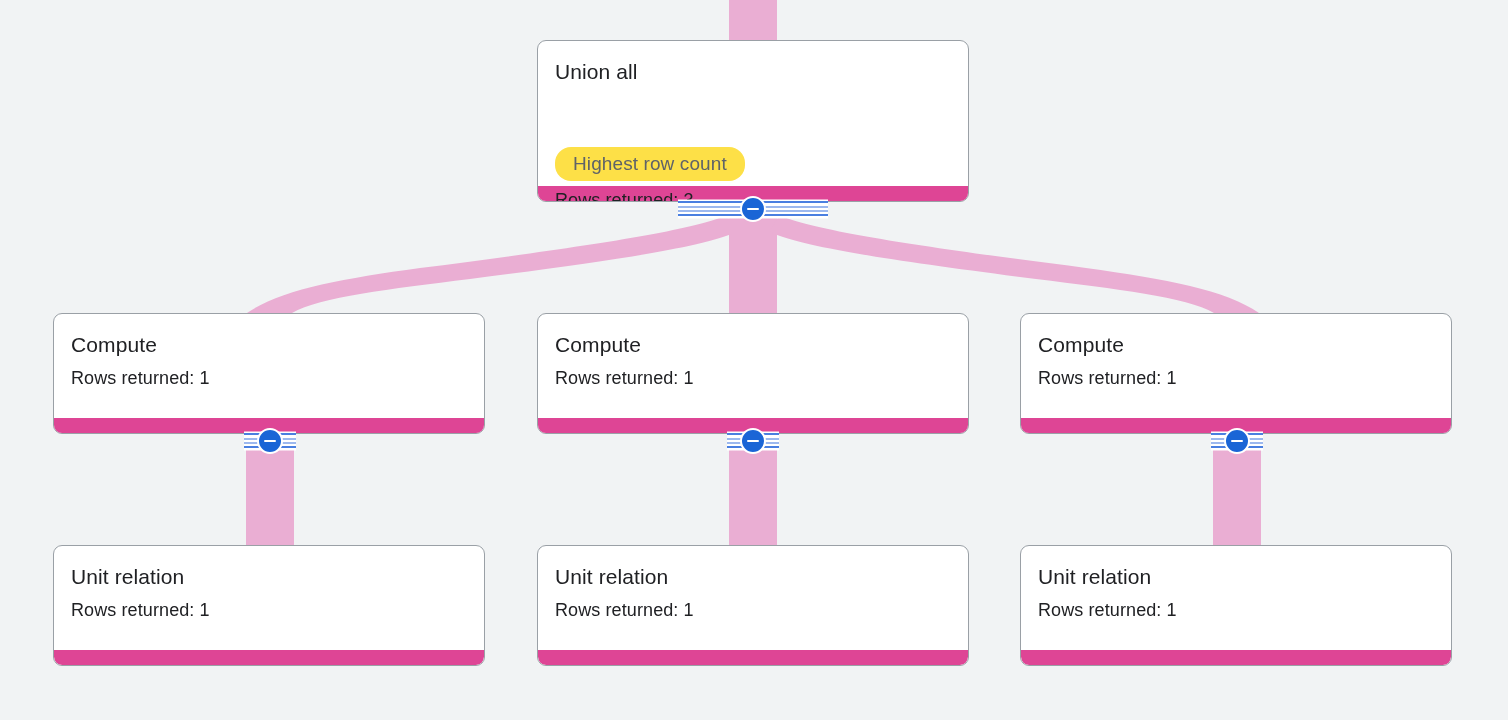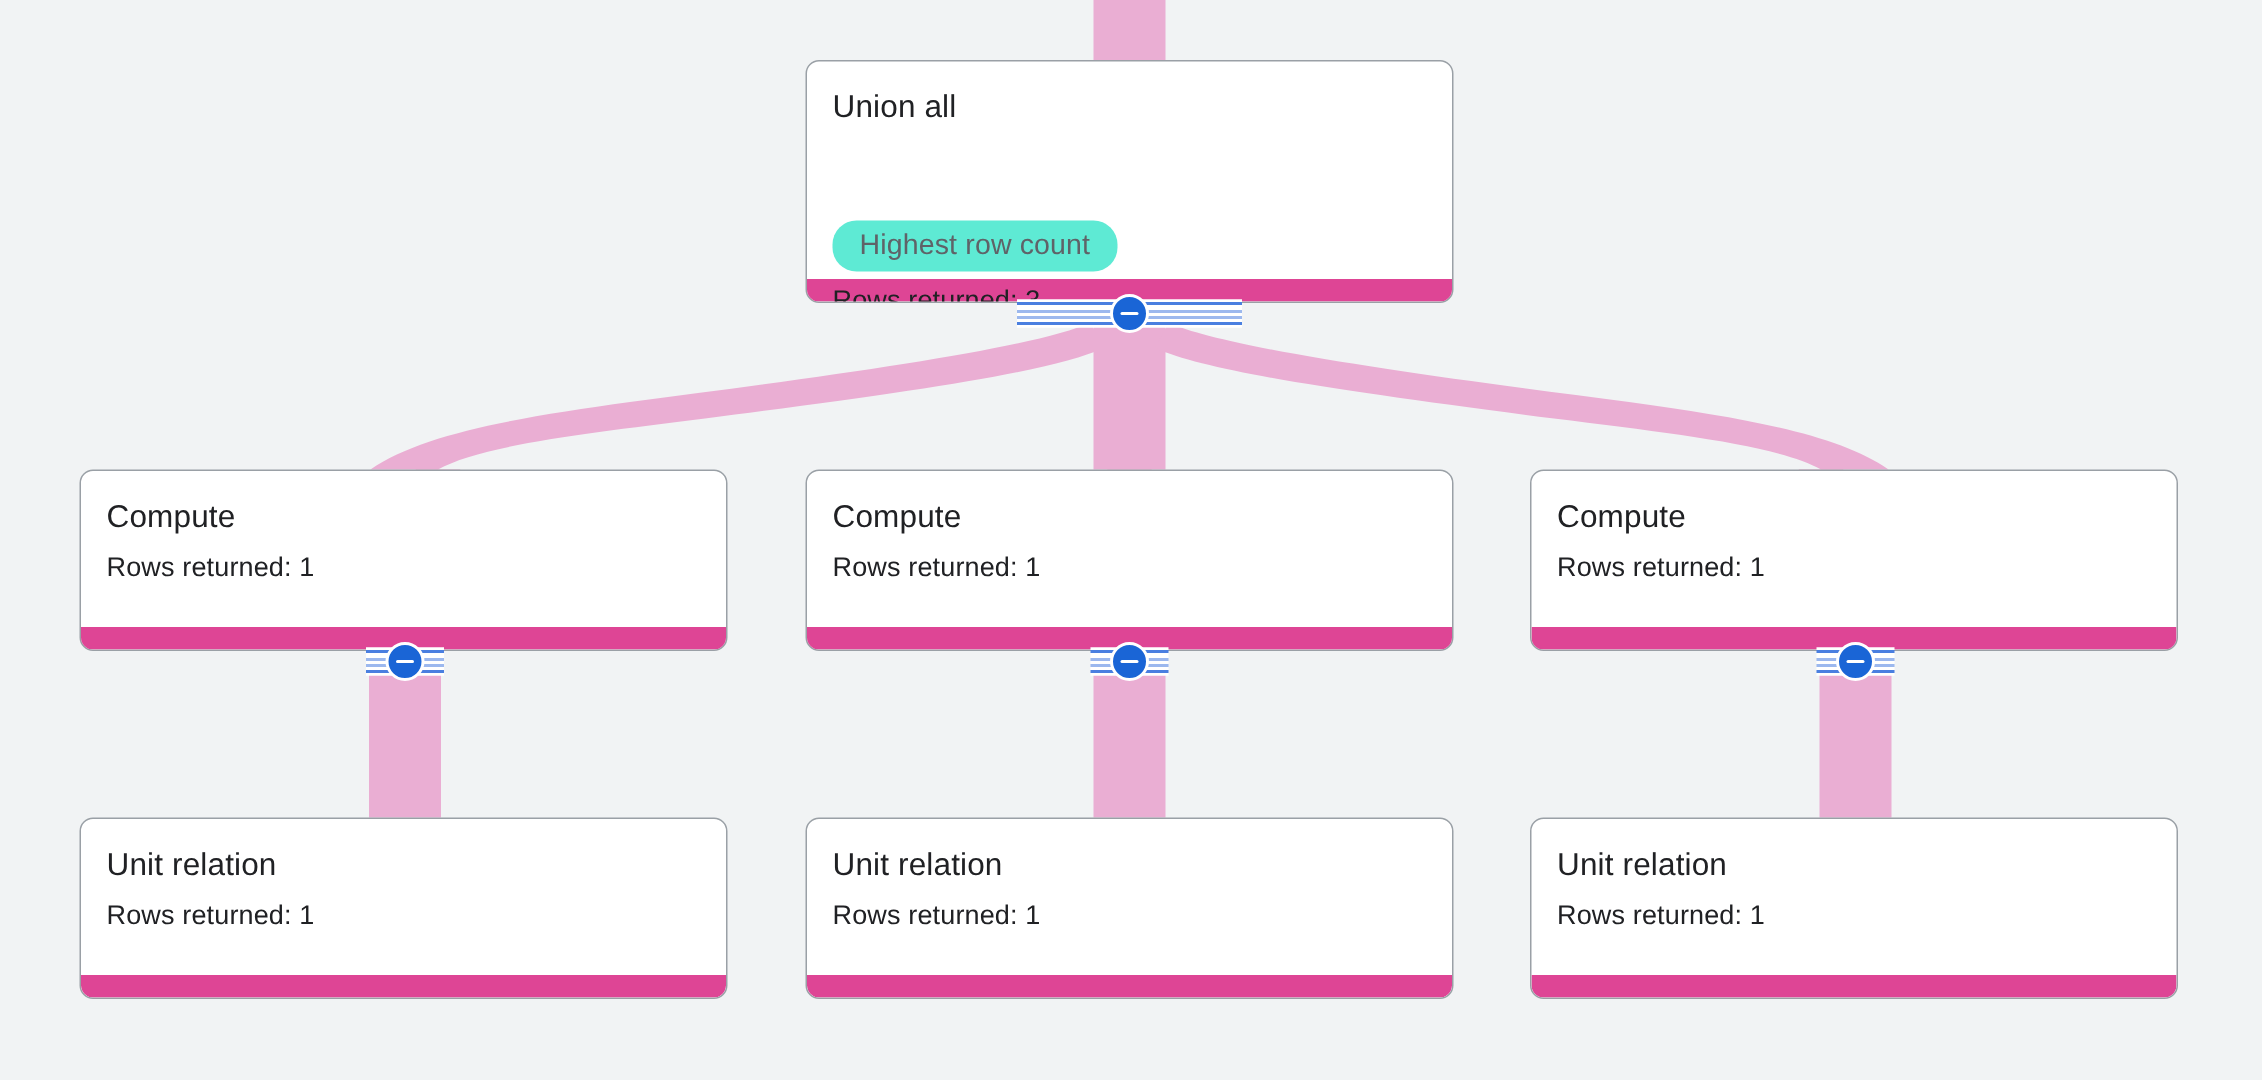--- a/index.html
+++ b/index.html
@@ -56,21 +56,21 @@
     color: #202124;
     letter-spacing: 0.1px;
     margin: 0;
     font-weight: 400;
   }
   .node-badge {
     display: inline-block;
     margin-top: 10px;
     margin-left: 17px;
     padding: 5px 18px 6px 18px;
-    background: #5eead4;
+    background: #fde047;
     border-radius: 16px;
     font-size: 19px;
     line-height: 23px;
     color: #5f6368;
     letter-spacing: 0.1px;
   }
   .node-rows {
     margin-top: 9px;
     font-size: 18px;
     line-height: 23px;

